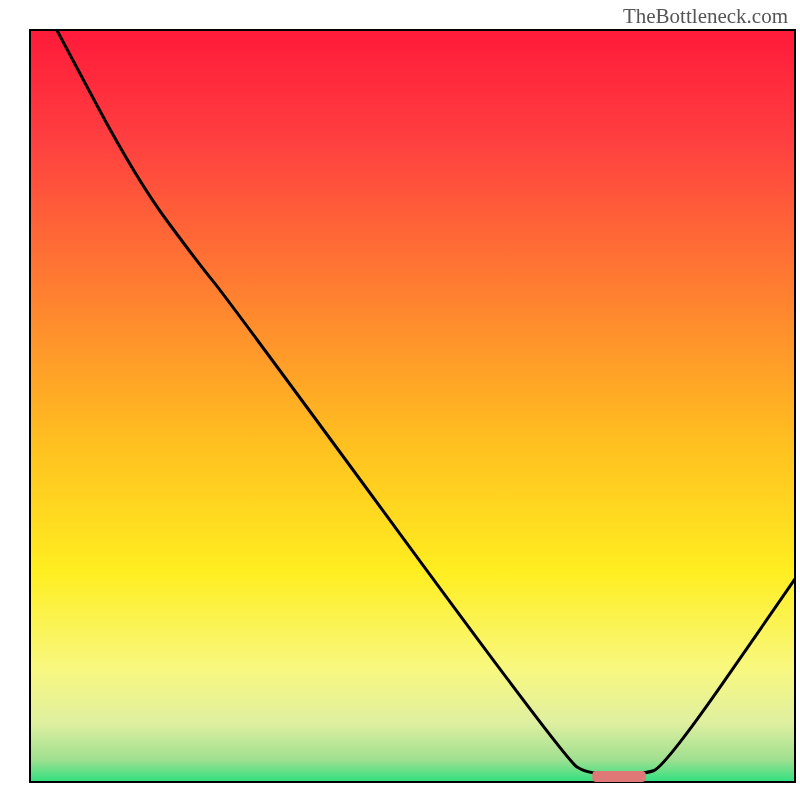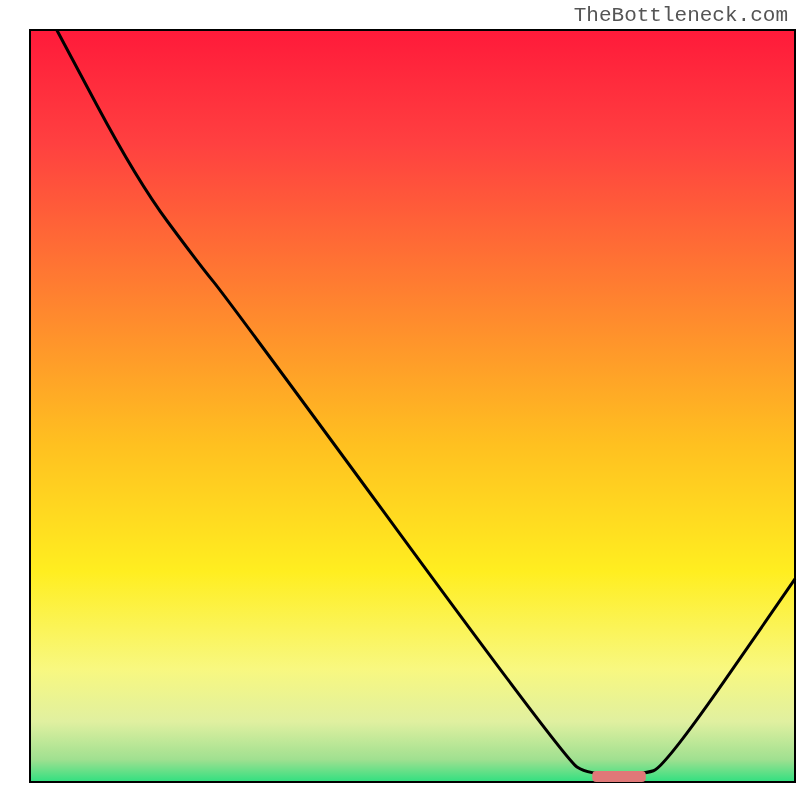--- a/index.html
+++ b/index.html
@@ -14,21 +14,21 @@
     position: relative;
     width: 800px;
     height: 800px;
   }
   .watermark {
     position: absolute;
     top: 4px;
     right: 12px;
     font-size: 21px;
     color: #555555;
-    font-family: Liberation Mono, monospace;
+    font-family: Liberation Serif, serif;
     z-index: 10;
   }
   svg {
     display: block;
   }
 </style>
 </head>
 <body>
 
 <div class="chart-container">

